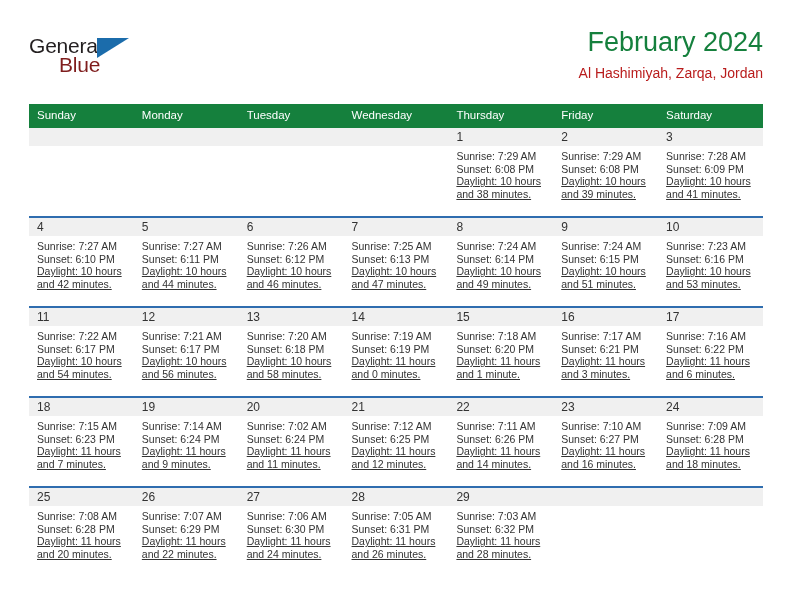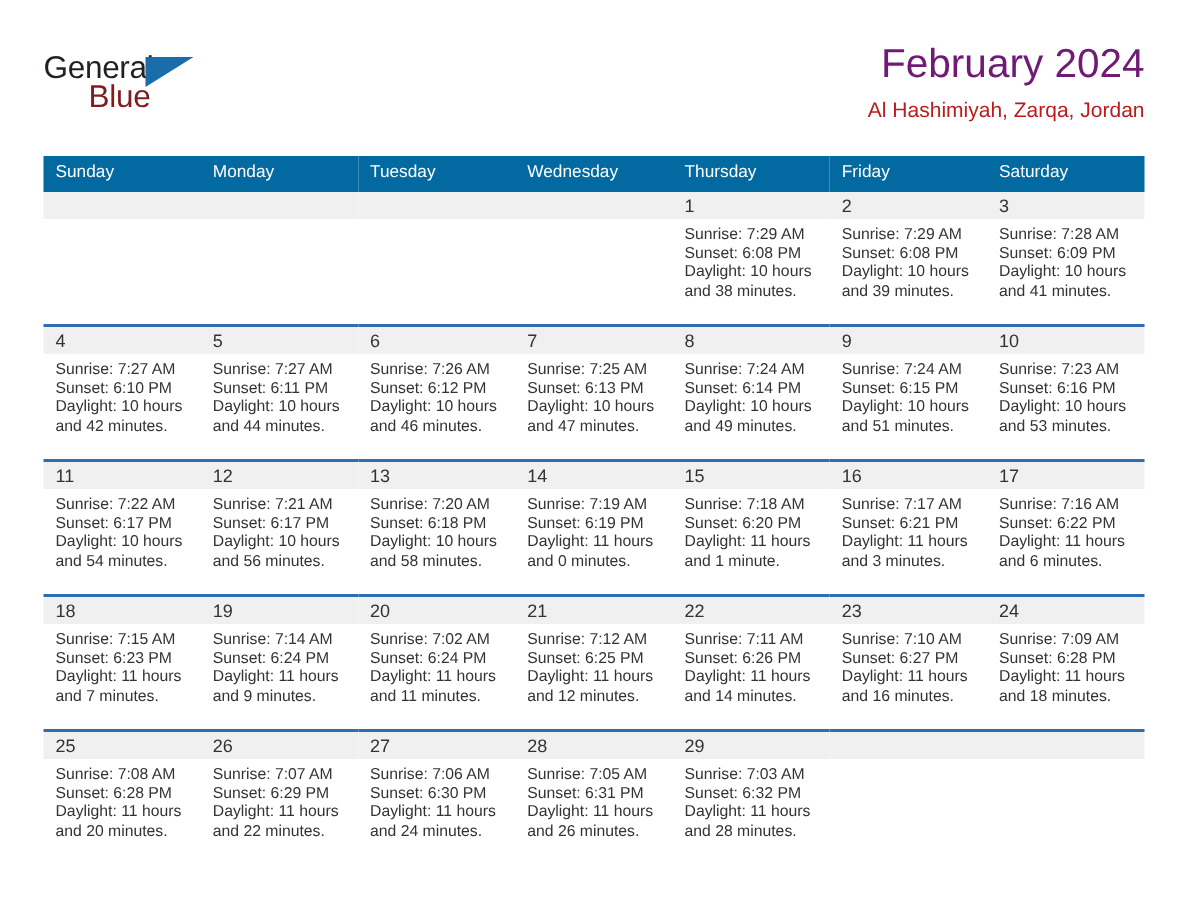--- a/index.html
+++ b/index.html
@@ -66,21 +66,21 @@
   }
 
   .title-block {
     position: absolute;
     right: 0;
     top: 0;
     text-align: right;
   }
   .cal-title {
     font-size: 27px;
-    color: #701a75;
+    color: #15803d;
     line-height: 32px;
     white-space: nowrap;
   }
   .cal-sub {
     margin-top: 7px;
     font-size: 14px;
     color: #b91c1c;
     line-height: 17px;
     white-space: nowrap;
   }
@@ -90,21 +90,21 @@
     position: absolute;
     left: 29px;
     top: 104px;
     width: 734px;
     border-collapse: collapse;
     table-layout: fixed;
   }
   .calendar col { width: 104.857px; }
 
   .dow-row th {
-    background: #0369a1;
+    background: #15803d;
     color: #ffffff;
     font-size: 11.5px;
     font-weight: normal;
     text-align: left;
     padding: 5px 0 6px 8px;
     height: 13px;
     line-height: 13px;
   }
 
   .week-row td {
@@ -125,21 +125,21 @@
     color: #333333;
   }
   .daynum-band.blank { color: transparent; }
   .cell-body {
     padding: 4px 6px 0 8px;
     font-size: 10.5px;
     line-height: 12.6px;
     color: #333333;
   }
   .cell-body div { white-space: nowrap; }
-  .cell-body .daylight { white-space: normal; }
+  .cell-body .daylight { white-space: normal; text-decoration: underline; }
 </style>
 </head>
 <body>
 
 <div class="page">
 
   <div class="top-bar">
 
     <div class="logo">
       <span class="logo-general">General</span>

